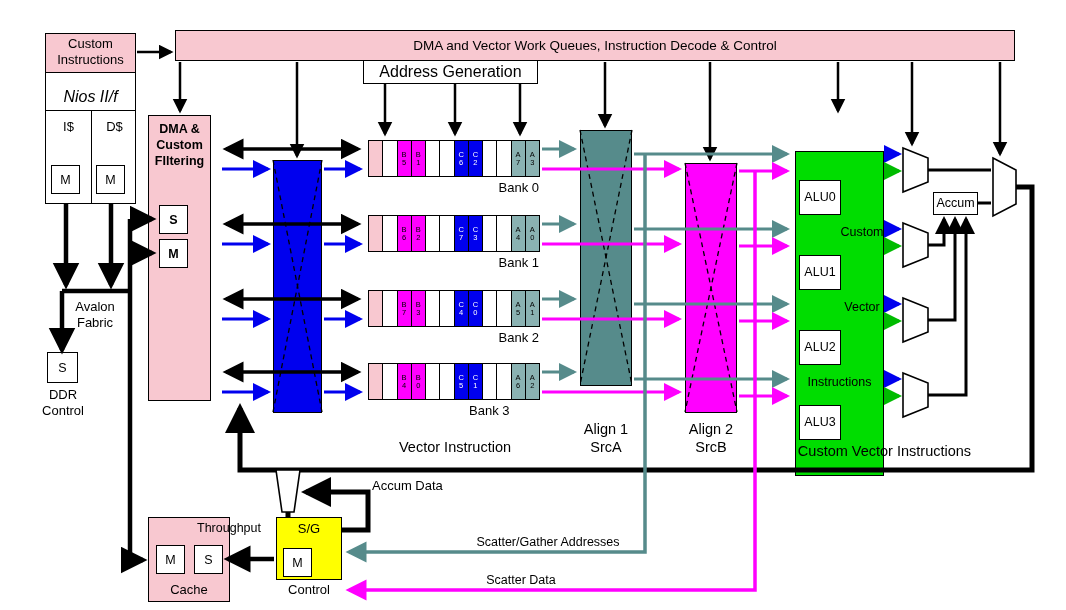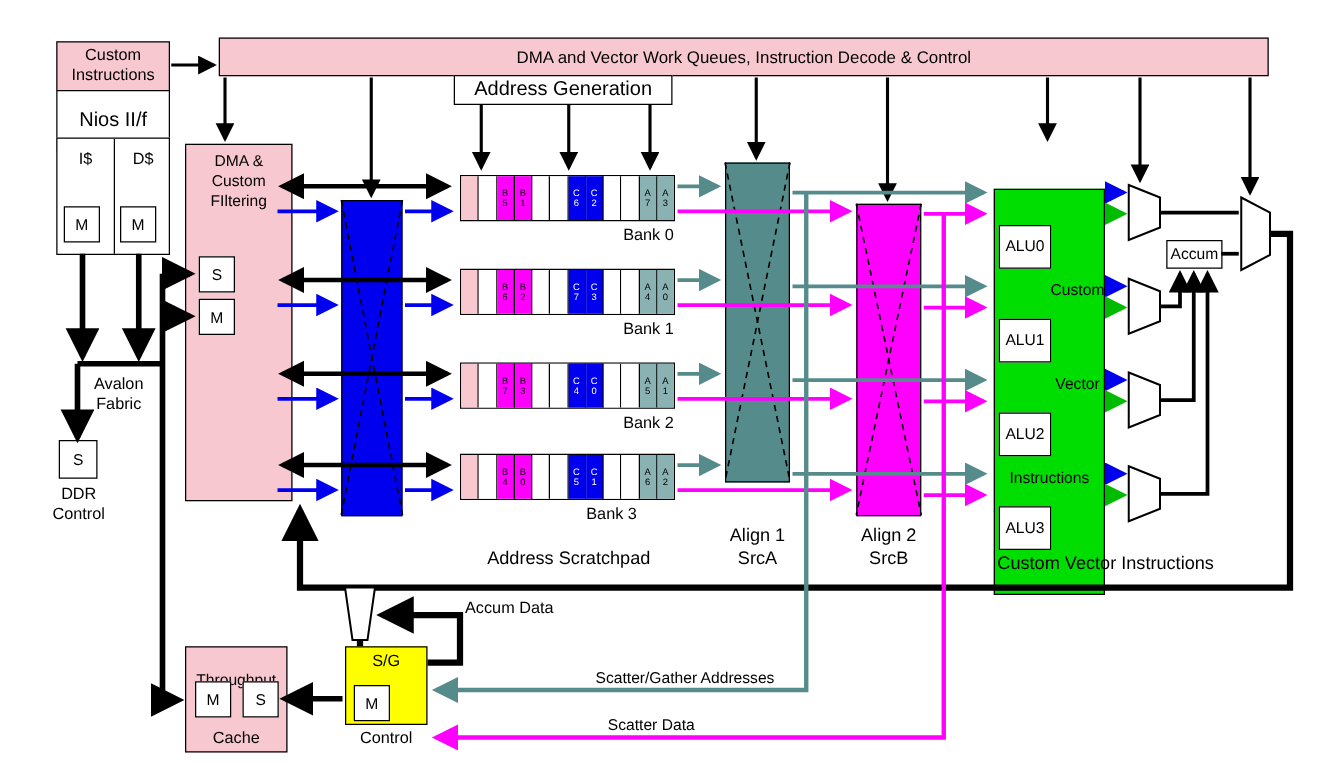--- a/index.html
+++ b/index.html
@@ -37,32 +37,32 @@
     <span style="font-size:13.5px;">DMA and Vector Work Queues, Instruction Decode &amp; Control</span>
   </div>
   <div class="box ctr" style="left:363px;top:60px;width:175px;height:24px;">
     <span>Address Generation</span>
   </div>
 
   <div class="box pink" style="left:45px;top:33px;width:91px;height:40px;">
     <div class="lbl" style="left:0;top:2px;width:100%;">Custom</div>
     <div class="lbl" style="left:0;top:18px;width:100%;">Instructions</div>
   </div>
-  <div class="box ctr" style="left:45px;top:72px;width:91px;height:50px;">
+  <div class="box ctr" style="left:45px;top:72px;width:91px;height:50px;font-style:italic;">
     <span>Nios II/f</span>
   </div>
   <div class="box" style="left:45px;top:110px;width:91px;height:94px;">
     <div style="position:absolute;left:50%;top:0;height:100%;border-left:1.6px solid #000;"></div>
     <div class="lbl" style="left:0;top:8px;width:45px;">I$</div>
     <div class="lbl" style="left:46px;top:8px;width:45px;">D$</div>
     <div class="port" style="left:5px;top:54px;">M</div>
     <div class="port" style="left:50px;top:54px;">M</div>
   </div>
 
-  <div class="box pink" style="left:148px;top:115px;width:86px;height:286px;">
+  <div class="box pink" style="left:148px;top:115px;width:63px;height:286px;font-weight:bold;">
     <div class="lbl small" style="left:0;top:6px;width:100%;">DMA &amp;</div>
     <div class="lbl small" style="left:0;top:22px;width:100%;">Custom</div>
     <div class="lbl small" style="left:0;top:38px;width:100%;">FIltering</div>
     <div class="port" style="left:10px;top:89px;">S</div>
     <div class="port" style="left:10px;top:123px;">M</div>
   </div>
 
   <div class="lbl" style="left:60px;top:299px;width:70px;">
     <div>Avalon</div>
     <div>Fabric</div>
@@ -214,21 +214,21 @@
         <span>A</span>
         <span>2</span>
       </div>
     </div>
 
   <div class="lbl" style="left:477px;top:180px;width:62px;text-align:right;">Bank 0</div>
   <div class="lbl" style="left:477px;top:255px;width:62px;text-align:right;">Bank 1</div>
   <div class="lbl" style="left:477px;top:330px;width:62px;text-align:right;">Bank 2</div>
   <div class="lbl" style="left:469px;top:403px;width:62px;text-align:left;">Bank 3</div>
 
-  <div class="lbl big" style="left:375px;top:438px;width:160px;">Address Scratchpad</div>
+  <div class="lbl big" style="left:375px;top:438px;width:160px;">Vector Instruction</div>
 
   <div class="box greenFill" style="left:795px;top:115px;width:89px;height:325px;">
     <div class="box ctr" style="left:3px;top:28px;width:42px;height:35px;">
         <span class="small">ALU0</span>
       </div>
     <div class="box ctr" style="left:3px;top:103px;width:42px;height:35px;">
         <span class="small">ALU1</span>
       </div>
     <div class="box ctr" style="left:3px;top:178px;width:42px;height:35px;">
         <span class="small">ALU2</span>
@@ -246,21 +246,21 @@
     <span class="small">Accum</span>
   </div>
 
   <div class="box yellowFill" style="left:276px;top:517px;width:66px;height:63px;">
     <div class="lbl" style="left:0;top:3px;width:100%;">S/G</div>
     <div class="lbl" style="left:0;top:64px;width:100%;">Control</div>
     <div class="port" style="left:6px;top:30px;">M</div>
   </div>
 
   <div class="box pink" style="left:148px;top:517px;width:82px;height:85px;">
-    <div class="lbl small" style="left:0;top:19px;width:100%;">Throughput</div>
+    <div class="lbl small" style="left:0;top:3px;width:100%;padding-left:40px;">Throughput</div>
     <div class="lbl" style="left:0;top:64px;width:100%;">Cache</div>
     <div class="port" style="left:7px;top:27px;">M</div>
     <div class="port" style="left:45px;top:27px;">S</div>
   </div>
 
   <div class="lbl" style="left:372px;top:478px;width:110px;text-align:left;">Accum Data</div>
   <div class="lbl small" style="left:462px;top:535px;width:172px;">Scatter/Gather Addresses</div>
   <div class="lbl small" style="left:466px;top:573px;width:110px;">Scatter Data</div>
 
   <svg class="wires" viewBox="0 0 1066 610">

